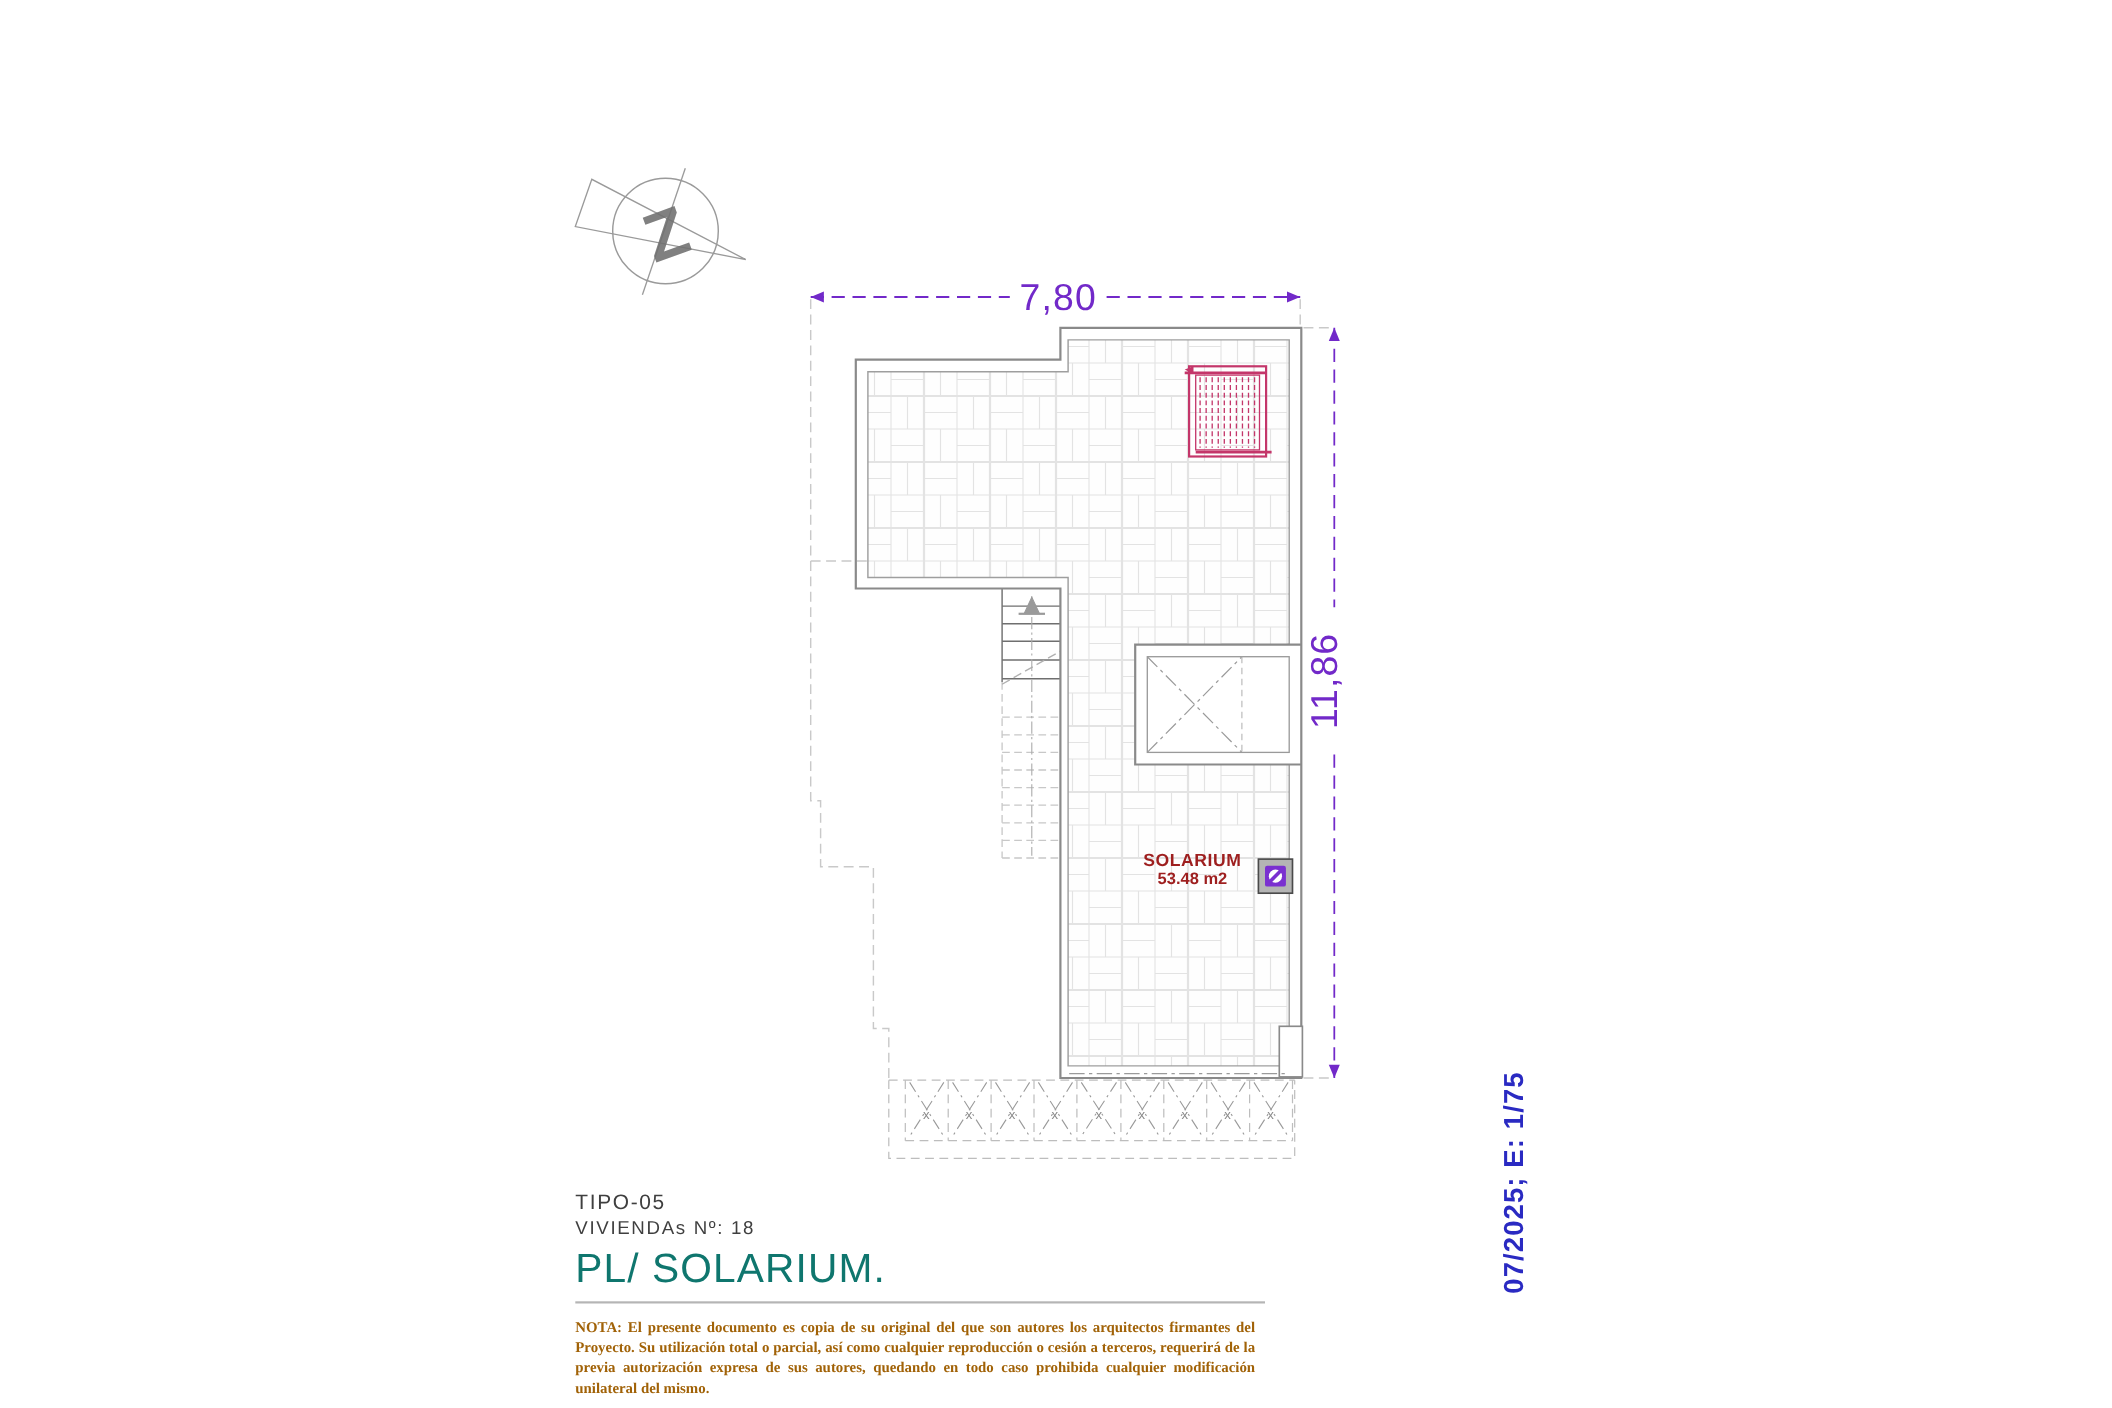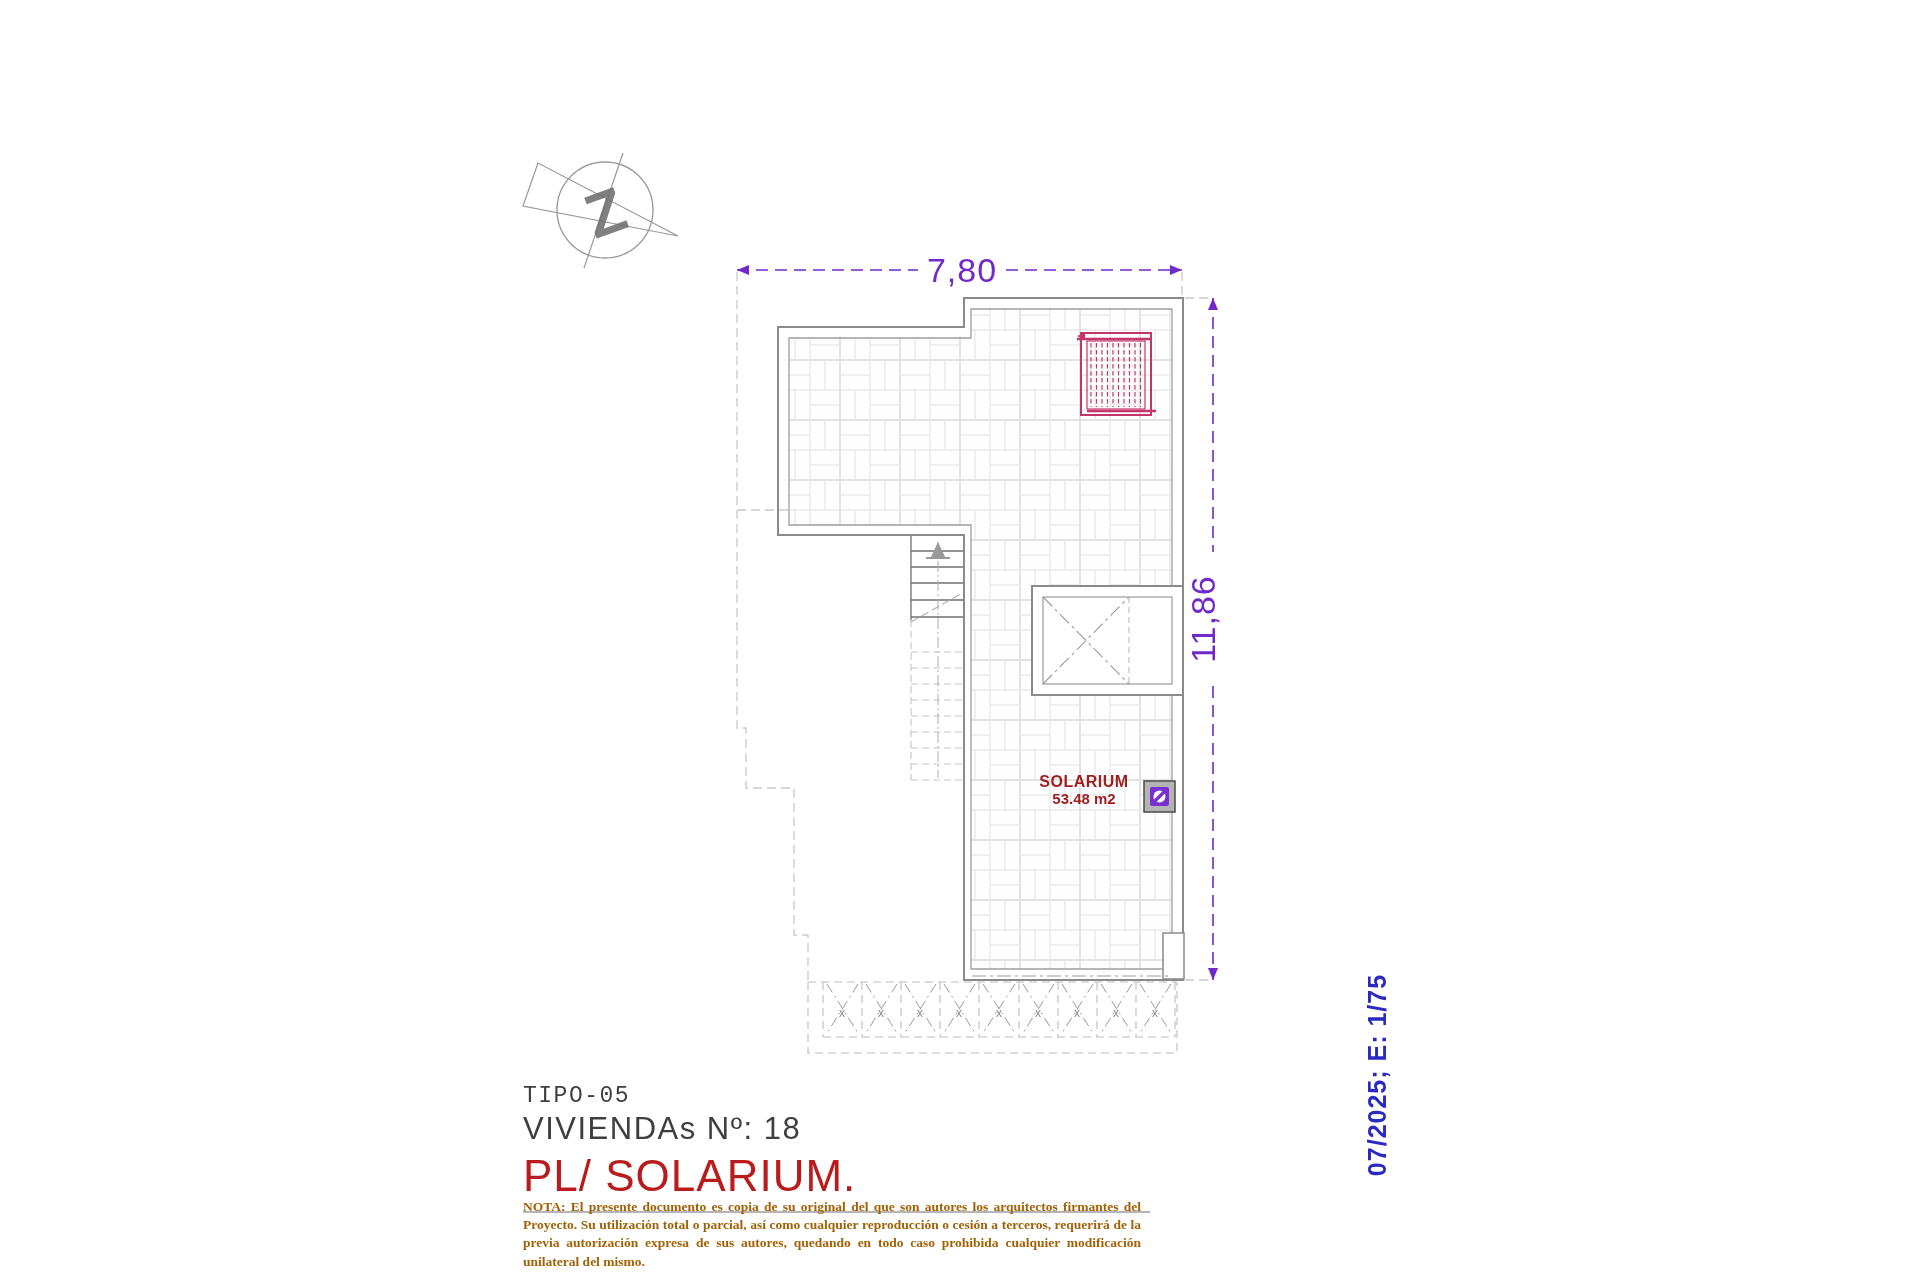--- a/index.html
+++ b/index.html
@@ -1,23 +1,23 @@
 <!DOCTYPE html>
 <html><head>
 <meta charset="utf-8">
 <style>
   html,body{margin:0;padding:0;background:#ffffff;}
   body{width:1920px;height:1280px;position:relative;overflow:hidden;
        font-family:"Liberation Sans",sans-serif;}
   .abs{position:absolute;}
   svg text{font-family:"Liberation Sans",sans-serif;}
   .titleblock{position:absolute;left:523px;top:1084px;color:#3f3f3f;}
-  .t-line1{font-size:23px;letter-spacing:1.5px;line-height:1.1;font-family:Liberation Mono, monospace;}
-  .t-line2{font-size:31px;letter-spacing:1.5px;line-height:1.1;margin-top:3px;}
-  .t-line3{font-size:44px;letter-spacing:1px;line-height:1.1;margin-top:6px;color:#b91c1c;}
+  .t-line1{font-size:19px;letter-spacing:1.5px;line-height:1.1;}
+  .t-line2{font-size:17px;letter-spacing:1.5px;line-height:1.1;margin-top:3px;}
+  .t-line3{font-size:37px;letter-spacing:1px;line-height:1.1;margin-top:6px;color:#0f766e;}
   .t-rule{width:627px;border-top:2px solid #b5b5b5;margin-top:10px;}
   .nota{position:absolute;left:523px;top:1198px;width:618px;
         font-family:"Liberation Serif",serif;font-weight:bold;font-size:13.5px;
         line-height:1.35;color:#a16207;text-align:justify;}
   .stamp{position:absolute;left:1377px;top:1075px;width:0;height:0;}
   .stamp span{display:inline-block;transform:translate(-50%,-50%) rotate(-90deg);
         white-space:nowrap;font-size:25px;font-weight:bold;letter-spacing:1px;color:#2a2ac2;}
 </style>
 </head>
 <body>

